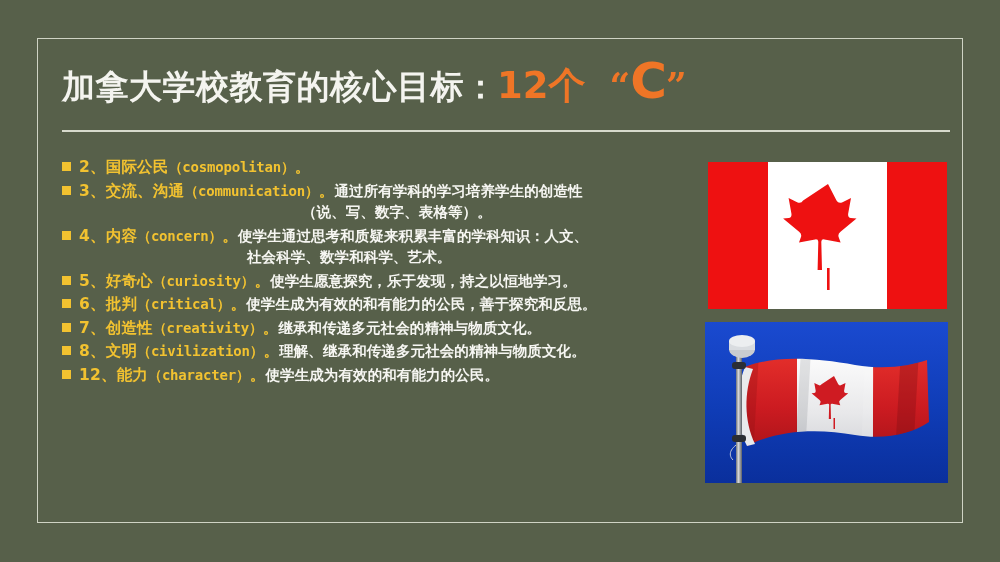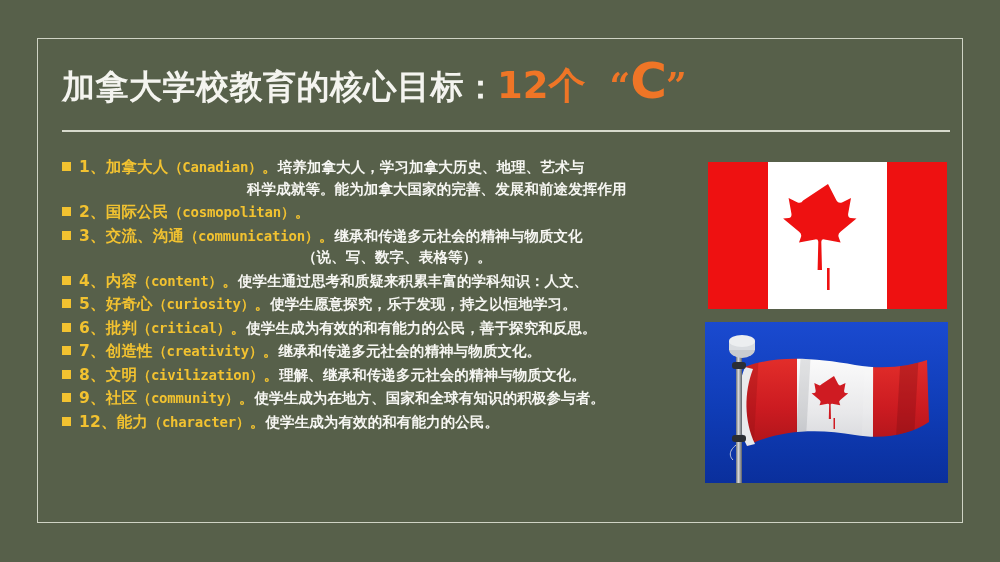--- a/index.html
+++ b/index.html
@@ -196,47 +196,41 @@
     <span class="title-accent">12个</span>
     <span class="title-quote-group">
       <span class="title-quote">“</span><span class="title-bigc">C</span><span class="title-quote">”</span>
     </span>
   </div>
 
   <div id="title-rule"></div>
 
   <div id="list">
       <div class="item">
-        <span class="item-line"><span class="bullet"></span><span class="head">1、加拿大人<span class="en">（Canadian）</span><span>。</span></span><span class="desc">培养加拿大人，学习加拿大历史、地理、艺术与</span></span>
-        <span class="cont ind1">科学成就等。能为加拿大国家的完善、发展和前途发挥作用</span>
-      </div>
-      <div class="item">
         <span class="item-line"><span class="bullet"></span><span class="head">2、国际公民<span class="en">（cosmopolitan）</span><span>。</span></span></span>
       </div>
       <div class="item">
-        <span class="item-line"><span class="bullet"></span><span class="head">3、交流、沟通<span class="en">（communication）</span><span>。</span></span><span class="desc">继承和传递多元社会的精神与物质文化</span></span>
+        <span class="item-line"><span class="bullet"></span><span class="head">3、交流、沟通<span class="en">（communication）</span><span>。</span></span><span class="desc">通过所有学科的学习培养学生的创造性</span></span>
         <span class="cont ind2">（说、写、数字、表格等）。</span>
       </div>
       <div class="item">
-        <span class="item-line"><span class="bullet"></span><span class="head">4、内容<span class="en">（content）</span><span>。</span></span><span class="desc">使学生通过思考和质疑来积累丰富的学科知识：人文、</span></span>
+        <span class="item-line"><span class="bullet"></span><span class="head">4、内容<span class="en">（concern）</span><span>。</span></span><span class="desc">使学生通过思考和质疑来积累丰富的学科知识：人文、</span></span>
+        <span class="cont ind1">社会科学、数学和科学、艺术。</span>
       </div>
       <div class="item">
         <span class="item-line"><span class="bullet"></span><span class="head">5、好奇心<span class="en">（curiosity）</span><span>。</span></span><span class="desc">使学生愿意探究，乐于发现，持之以恒地学习。</span></span>
       </div>
       <div class="item">
         <span class="item-line"><span class="bullet"></span><span class="head">6、批判<span class="en">（critical）</span><span>。</span></span><span class="desc">使学生成为有效的和有能力的公民，善于探究和反思。</span></span>
       </div>
       <div class="item">
         <span class="item-line"><span class="bullet"></span><span class="head">7、创造性<span class="en">（creativity）</span><span>。</span></span><span class="desc">继承和传递多元社会的精神与物质文化。</span></span>
       </div>
       <div class="item">
         <span class="item-line"><span class="bullet"></span><span class="head">8、文明<span class="en">（civilization）</span><span>。</span></span><span class="desc">理解、继承和传递多元社会的精神与物质文化。</span></span>
-      </div>
-      <div class="item">
-        <span class="item-line"><span class="bullet"></span><span class="head">9、社区<span class="en">（community）</span><span>。</span></span><span class="desc">使学生成为在地方、国家和全球有知识的积极参与者。</span></span>
       </div>
       <div class="item">
         <span class="item-line"><span class="bullet"></span><span class="head">12、能力<span class="en">（character）</span><span>。</span></span><span class="desc">使学生成为有效的和有能力的公民。</span></span>
       </div>
     </div>
 
   <div id="flag-flat">
     <div class="band left"></div>
     <div class="band right"></div>
     <svg class="leaf" viewBox="0 0 100 112">

